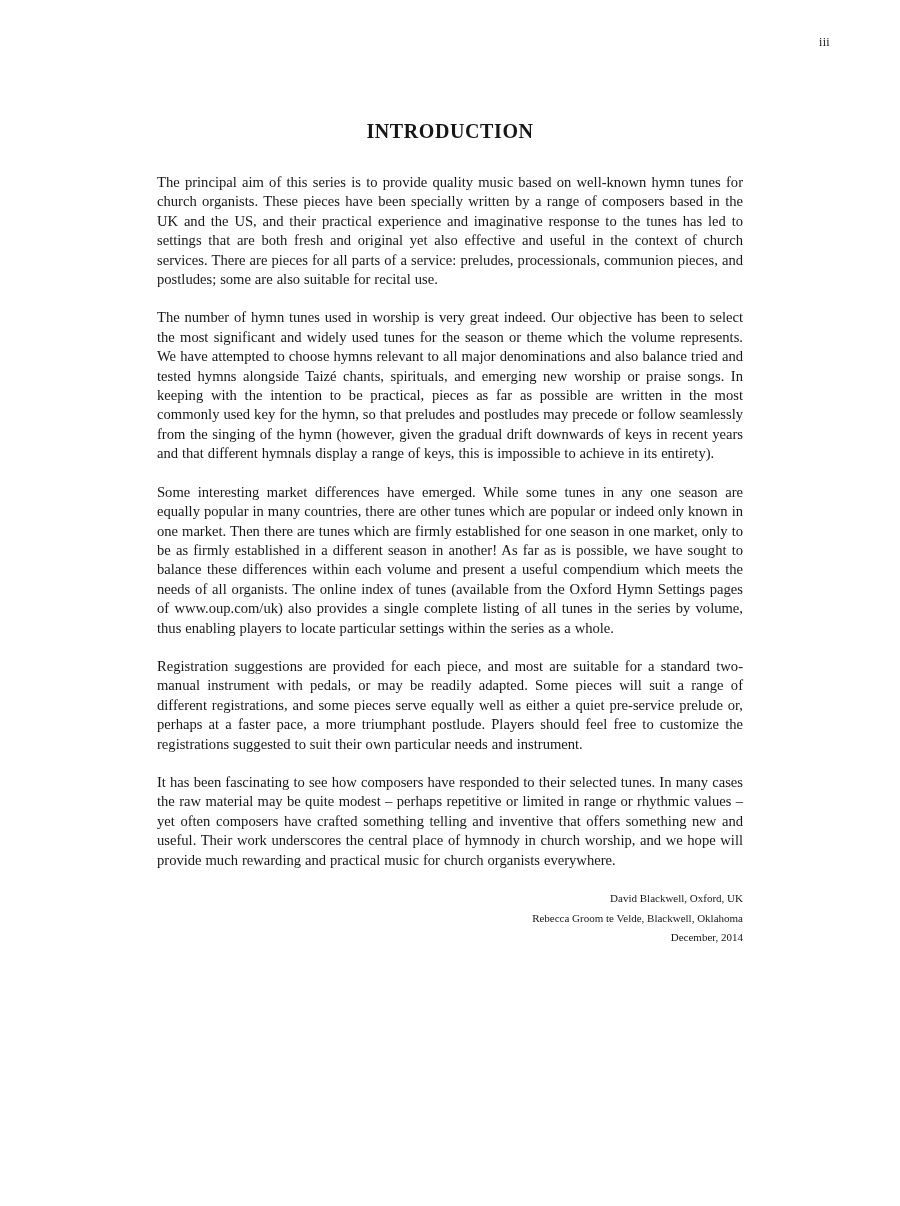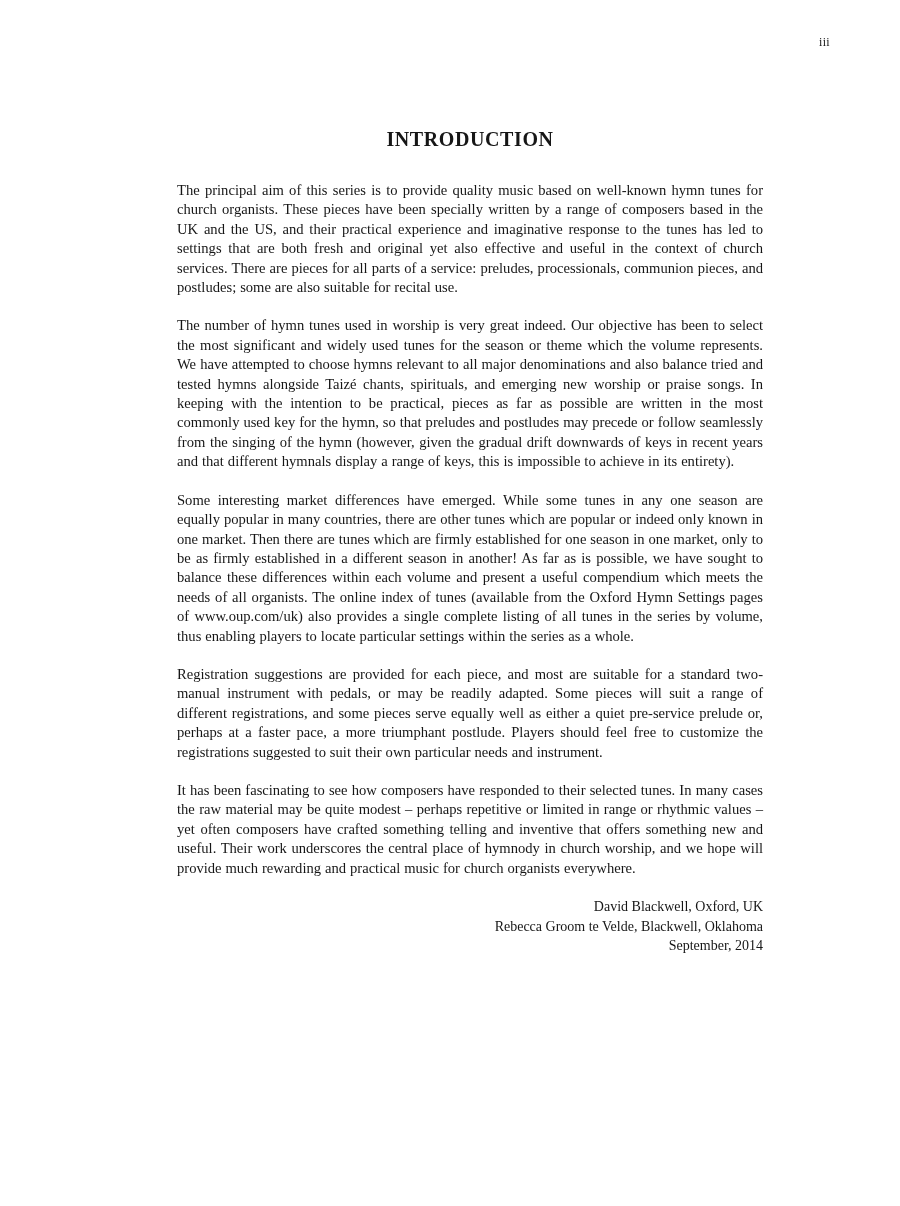--- a/index.html
+++ b/index.html
@@ -17,44 +17,43 @@
   }
   .page-number {
     position: absolute;
     top: 35px;
     right: 70px;
     font-size: 12px;
     letter-spacing: 0.3px;
   }
   .content {
     position: absolute;
-    top: 128px;
+    top: 120px;
     left: 157px;
     width: 586px;
-    margin-left: 20px;
   }
   .title {
     text-align: center;
     font-size: 20px;
     font-weight: bold;
     letter-spacing: 0.6px;
     margin: 0 0 31px 0;
     line-height: 1.1;
   }
   .body-text p {
     font-size: 14.6px;
     line-height: 19.4px;
     text-align: justify;
     margin: 0 0 19px 0;
     word-spacing: 0.02em;
   }
   .signature {
     margin-top: 14px;
     text-align: right;
-    font-size: 14px;
+    font-size: 11px;
     line-height: 19.6px;
   }
 </style>
 </head>
 <body>
 
 <div class="page-number">iii</div>
 
 <div class="content">
 
@@ -64,16 +63,16 @@
     <p>The principal aim of this series is to provide quality music based on well-known hymn tunes for church organists. These pieces have been specially written by a range of composers based in the UK and the US, and their practical experience and imaginative response to the tunes has led to settings that are both fresh and original yet also effective and useful in the context of church services. There are pieces for all parts of a service: preludes, processionals, communion pieces, and postludes; some are also suitable for recital use.</p>
     <p>The number of hymn tunes used in worship is very great indeed. Our objective has been to select the most significant and widely used tunes for the season or theme which the volume represents. We have attempted to choose hymns relevant to all major denominations and also balance tried and tested hymns alongside Taizé chants, spirituals, and emerging new worship or praise songs. In keeping with the intention to be practical, pieces as far as possible are written in the most commonly used key for the hymn, so that preludes and postludes may precede or follow seamlessly from the singing of the hymn (however, given the gradual drift downwards of keys in recent years and that different hymnals display a range of keys, this is impossible to achieve in its entirety).</p>
     <p>Some interesting market differences have emerged. While some tunes in any one season are equally popular in many countries, there are other tunes which are popular or indeed only known in one market. Then there are tunes which are firmly established for one season in one market, only to be as firmly established in a different season in another! As far as is possible, we have sought to balance these differences within each volume and present a useful compendium which meets the needs of all organists. The online index of tunes (available from the Oxford Hymn Settings pages of www.oup.com/uk) also provides a single complete listing of all tunes in the series by volume, thus enabling players to locate particular settings within the series as a whole.</p>
     <p>Registration suggestions are provided for each piece, and most are suitable for a standard two-manual instrument with pedals, or may be readily adapted. Some pieces will suit a range of different registrations, and some pieces serve equally well as either a quiet pre-service prelude or, perhaps at a faster pace, a more triumphant postlude. Players should feel free to customize the registrations suggested to suit their own particular needs and instrument.</p>
     <p>It has been fascinating to see how composers have responded to their selected tunes. In many cases the raw material may be quite modest – perhaps repetitive or limited in range or rhythmic values – yet often composers have crafted something telling and inventive that offers something new and useful. Their work underscores the central place of hymnody in church worship, and we hope will provide much rewarding and practical music for church organists everywhere.</p>
   </div>
 
   <div class="signature">
     <div>David Blackwell, Oxford, UK</div>
     <div>Rebecca Groom te Velde, Blackwell, Oklahoma</div>
-    <div>September, 2014</div>
+    <div>December, 2014</div>
   </div>
 
 </div>
 
 </body></html>

